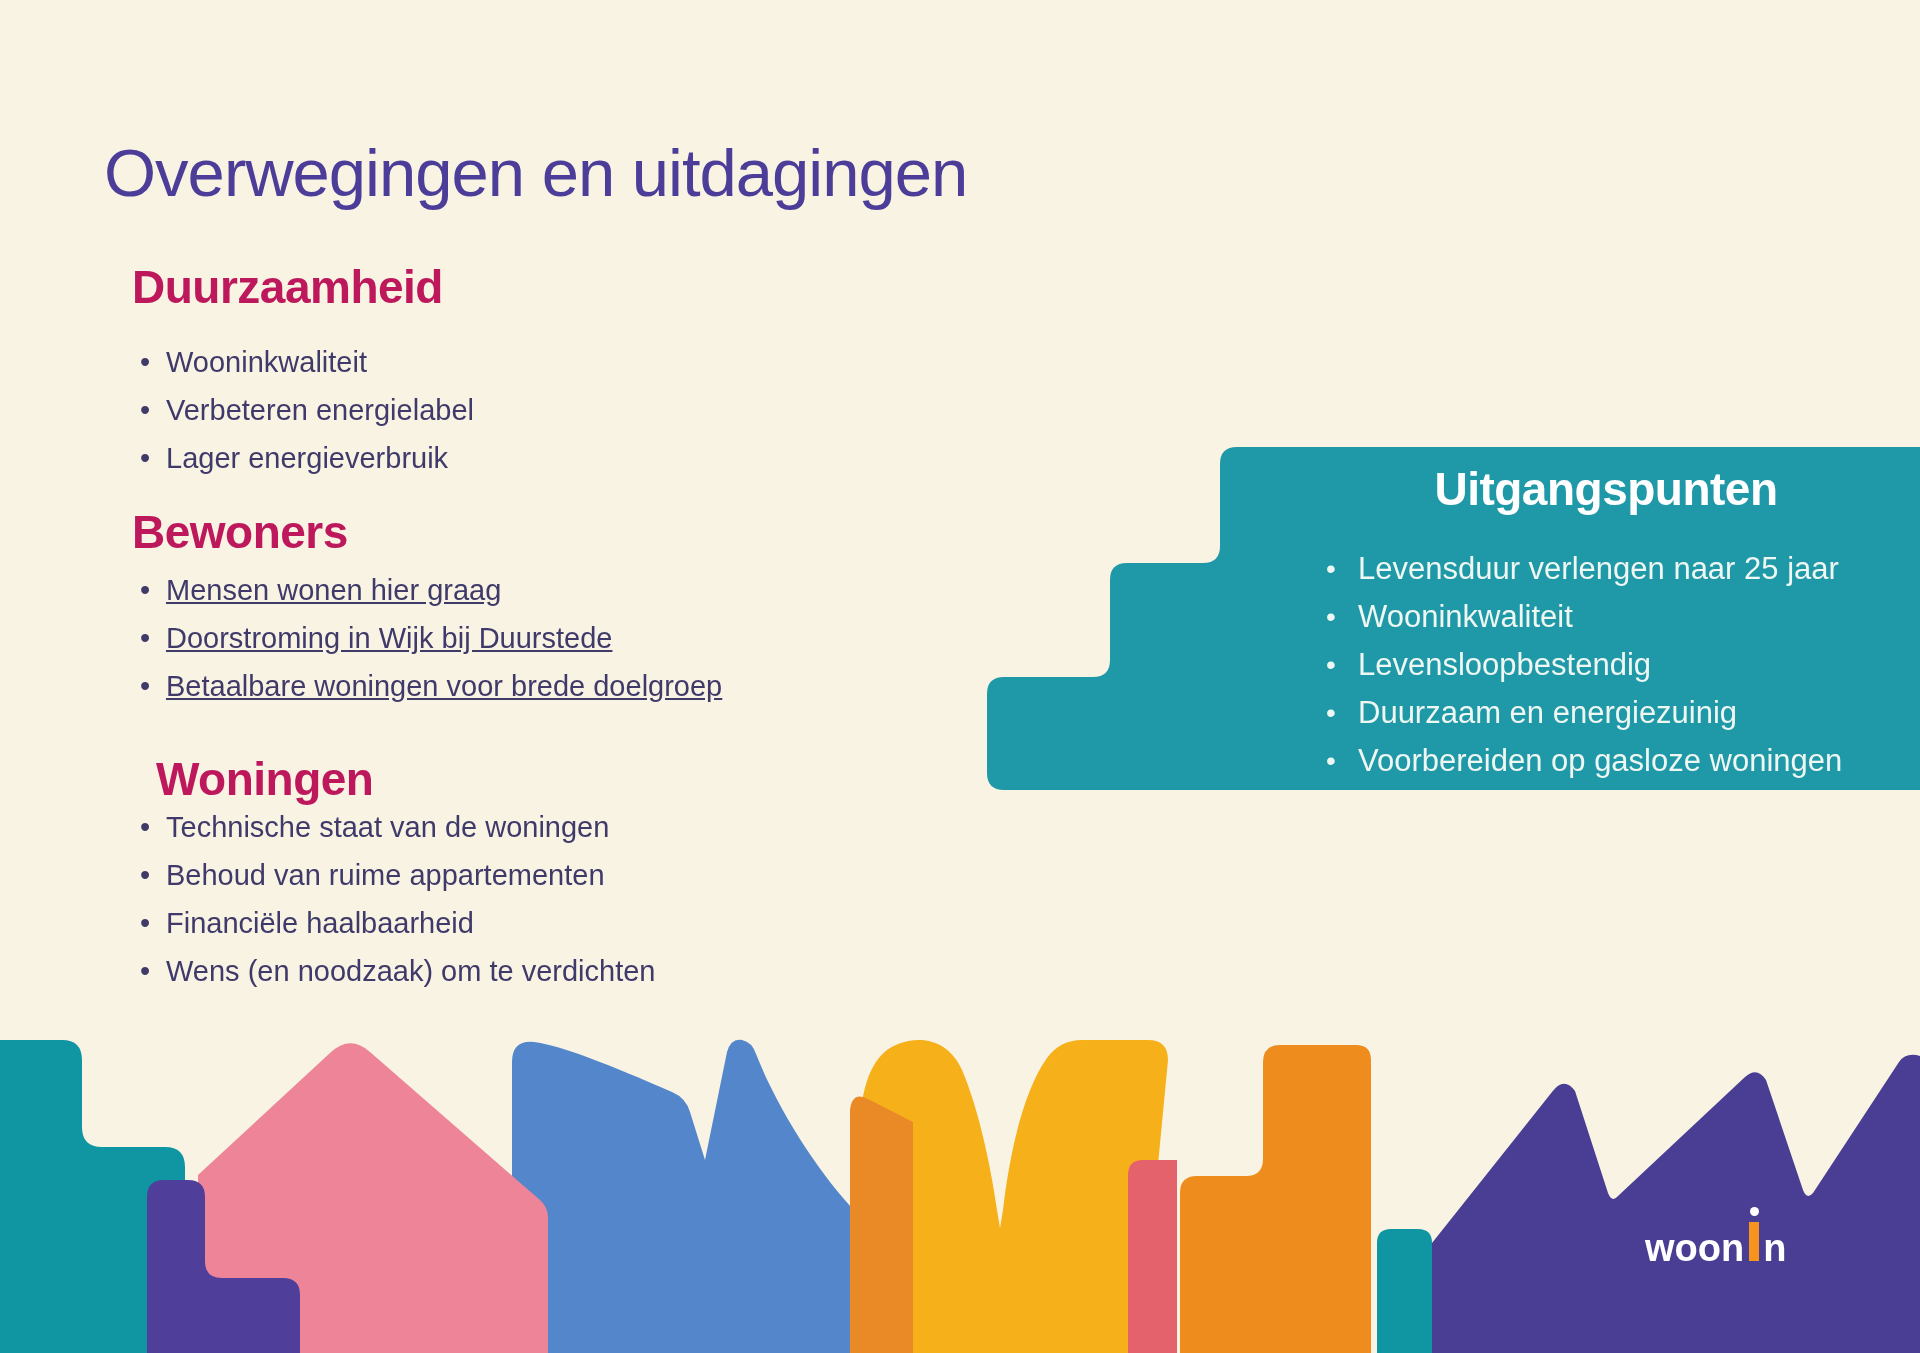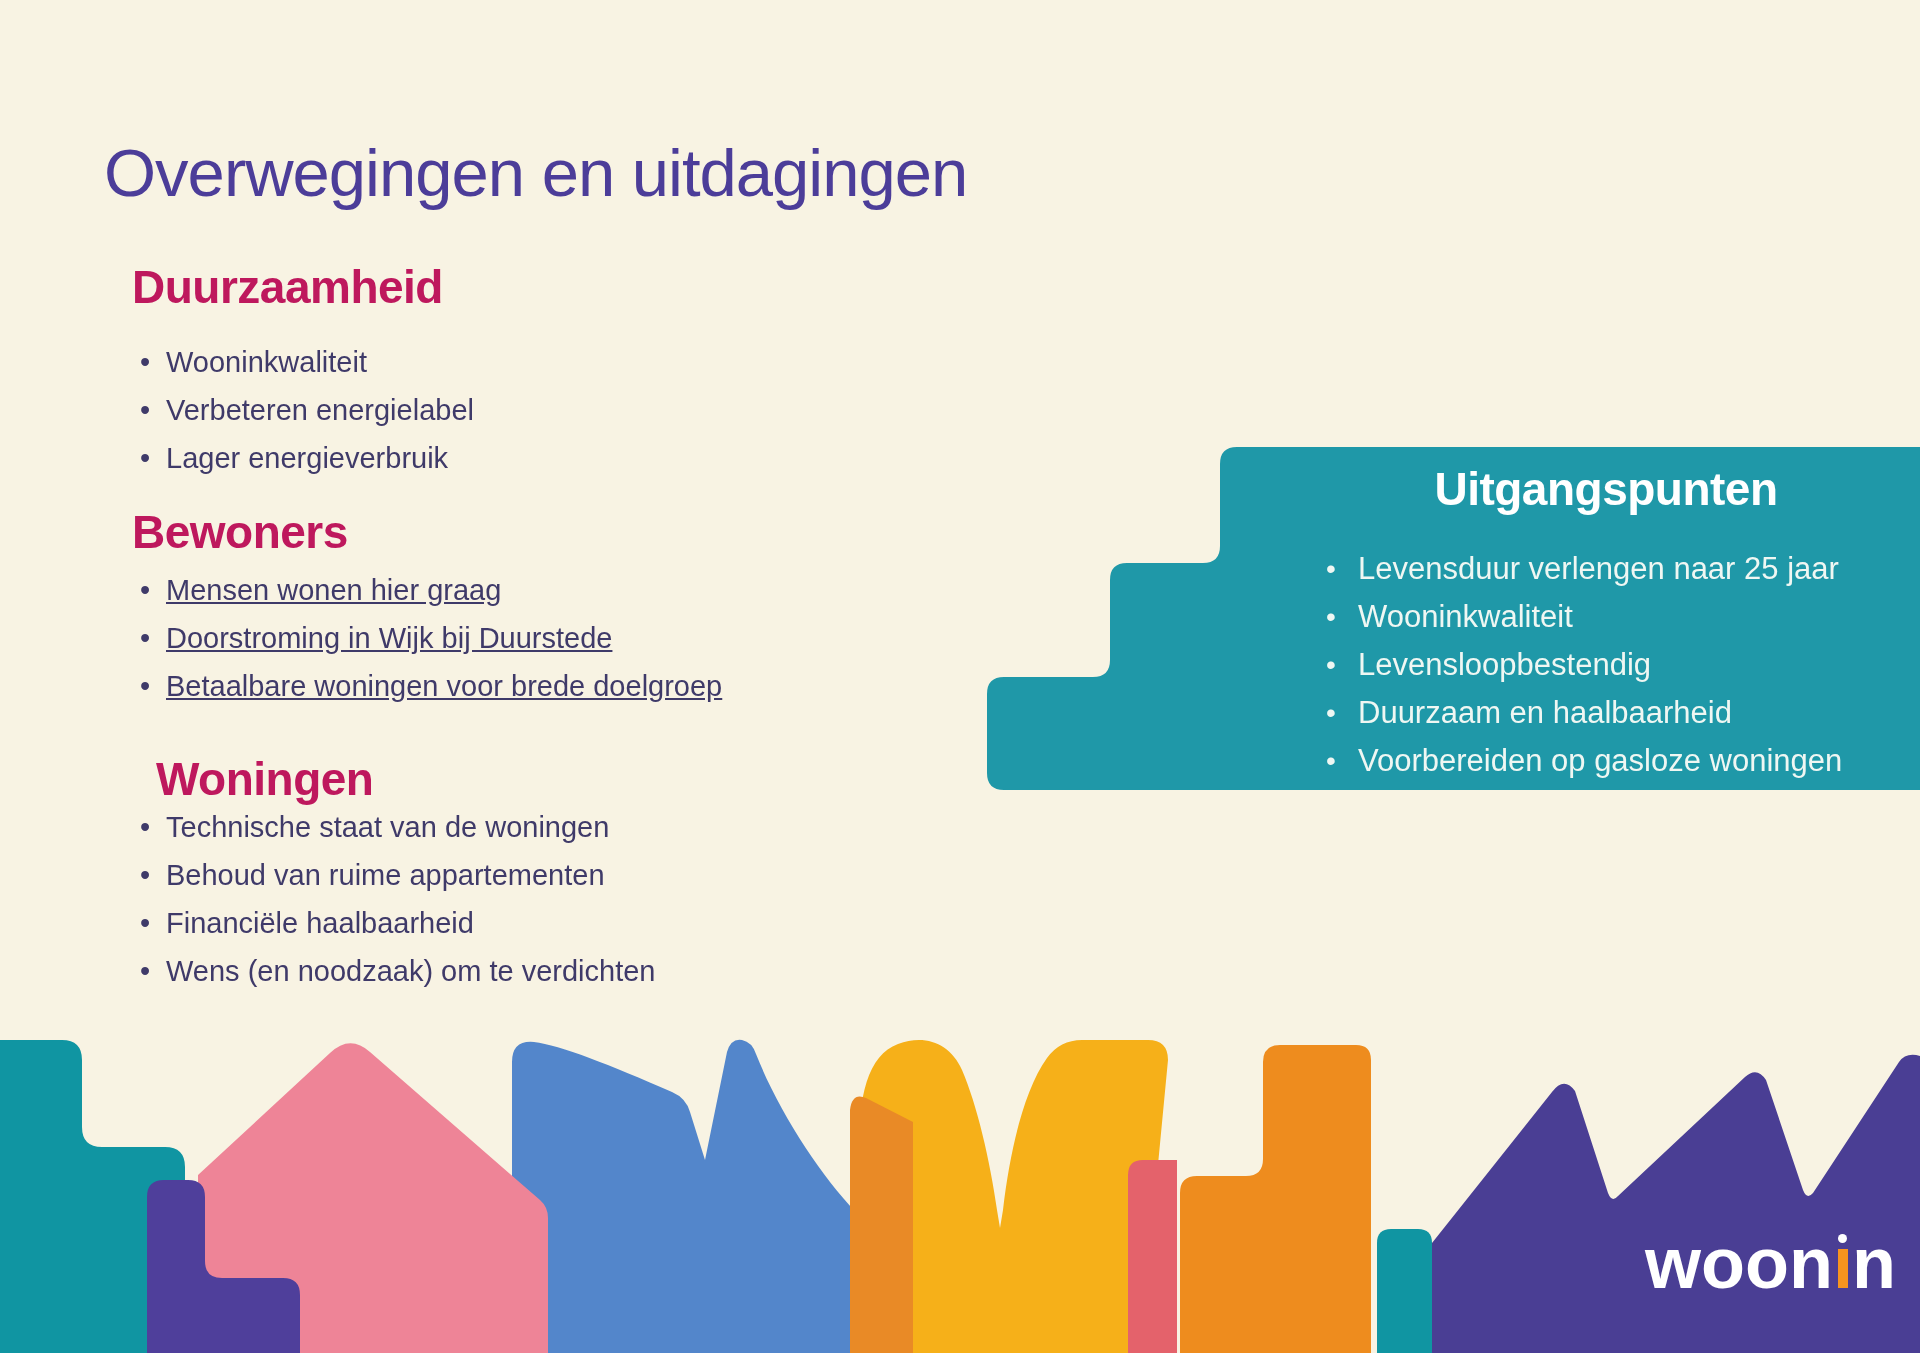--- a/index.html
+++ b/index.html
@@ -50,21 +50,21 @@
     margin:12px; padding:0; list-style:none;
     color:#EFF7F3; font-size:31px; line-height:48px; z-index:2;
   }
   ul.clist li { position:relative; padding-left:38px; white-space:nowrap; }
   ul.clist li::before {
     content:"•"; position:absolute; left:6px; top:0; font-size:28px;
   }
 
   .logo {
     position:absolute; left:1645px; top:1222px; z-index:2;
-    color:#FFFFFF; font-size:72px; font-weight:700; letter-spacing:0px;
+    color:#FFFFFF; font-size:38px; font-weight:700; letter-spacing:0px;
     white-space:nowrap;
   }
   .logo .i-stem {
     display:inline-block; position:relative;
     width:10px; height:39px; background:#F7941E;
     margin:0 4px 0 5px; vertical-align:baseline;
   }
   .logo .i-stem::before {
     content:""; position:absolute; top:-15px; left:0.5px;
     width:9px; height:9px; border-radius:50%; background:#FFFFFF;
@@ -141,19 +141,19 @@
     <li>Behoud van ruime appartementen</li>
     <li>Financiële haalbaarheid</li>
     <li>Wens (en noodzaak) om te verdichten</li>
   </ul>
 
   <div class="callout-title">Uitgangspunten</div>
   <ul class="clist">
     <li>Levensduur verlengen naar 25 jaar</li>
     <li>Wooninkwaliteit</li>
     <li>Levensloopbestendig</li>
-    <li>Duurzaam en haalbaarheid</li>
+    <li>Duurzaam en energiezuinig</li>
     <li>Voorbereiden op gasloze woningen</li>
   </ul>
 
   <div class="logo"><span>woon</span><span class="i-stem"></span><span>n</span></div>
 
 </div>
 
 </body></html>

